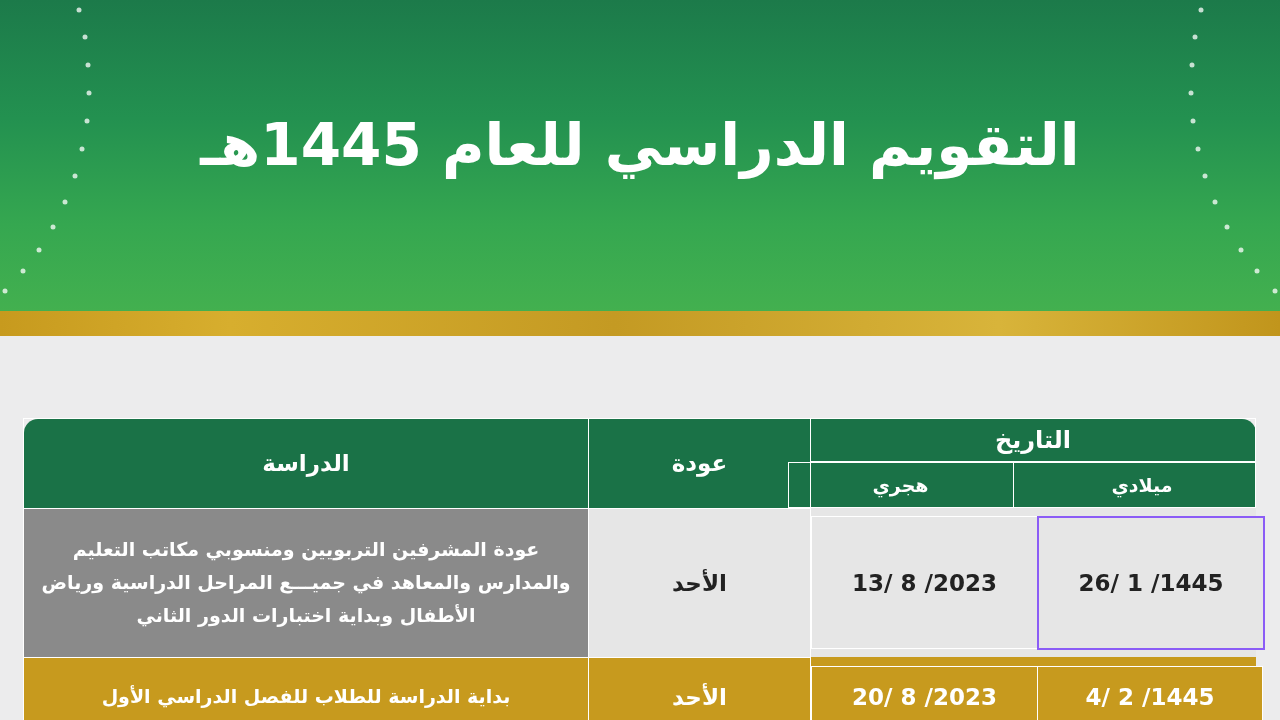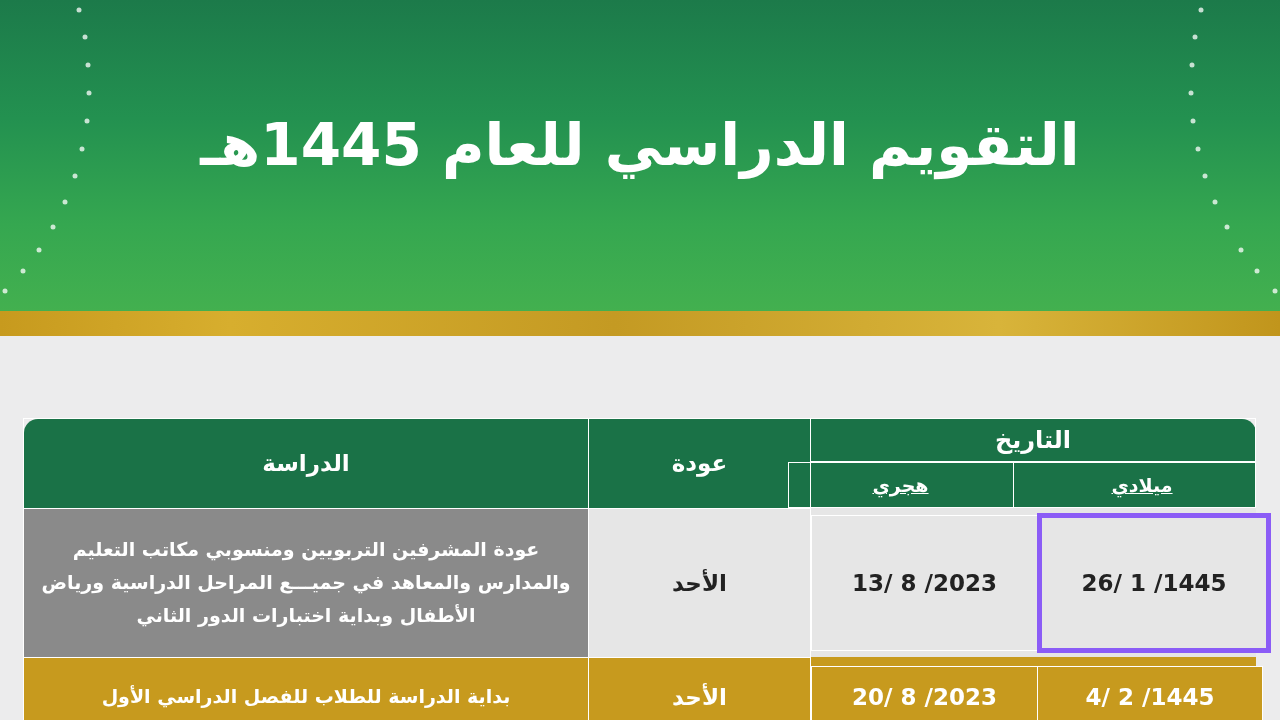--- a/index.html
+++ b/index.html
@@ -99,21 +99,21 @@
     text-align: center;
     vertical-align: middle;
   }
   .hdr-green {
     background: #1a7247;
     color: #ffffff;
     font-weight: bold;
   }
   .hdr-top-date { font-size: 24px; height: 40px; }
   .hdr-top-day, .hdr-top-topic { font-size: 23px; }
-  .hdr-sub { font-size: 19px; height: 42px; letter-spacing: 1px; text-decoration: underline; }
+  .hdr-sub { font-size: 19px; height: 42px; letter-spacing: 1px; }
 
   tr.row-gray td {
     background: #8a8a8a;
     color: #ffffff;
   }
   tr.row-gray td.date-cell {
     background: #e6e6e6;
     color: #222222;
   }
   tr.row-gold td {
@@ -219,21 +219,21 @@
           </th>
         </tr>
       </thead>
       <tbody>
         <tr class="row-gray">
           <td class="date-cell" style="width:223px;padding:0;border:none;">
             <table style="width:100%;border-collapse:collapse;table-layout:fixed;">
               <tbody>
                   <tr>
                 <td class="date-cell" style="width:223px;height:128px;border:1px solid #ffffff;background:#e6e6e6;color:#222;">13/ 8 /2023</td>
-                <td class="date-cell" style="width:222px;height:128px;border:5px solid #8b5cf6;background:#e6e6e6;color:#222;">26/ 1 /1445</td>
+                <td class="date-cell" style="width:222px;height:128px;border:2px solid #8b5cf6;background:#e6e6e6;color:#222;">26/ 1 /1445</td>
               </tr>
             </tbody>
               </table>
           </td>
           <td class="day-cell" style="background:#e6e6e6;color:#222;">الأحد</td>
           <td class="topic-cell">عودة المشرفين التربويين ومنسوبي مكاتب التعليم والمدارس والمعاهد في جميـــع المراحل الدراسية ورياض الأطفال وبداية اختبارات الدور الثاني</td>
         </tr>
         <tr class="row-gold">
           <td class="date-cell" style="padding:0;border:none;">
             <table style="width:100%;border-collapse:collapse;table-layout:fixed;">

